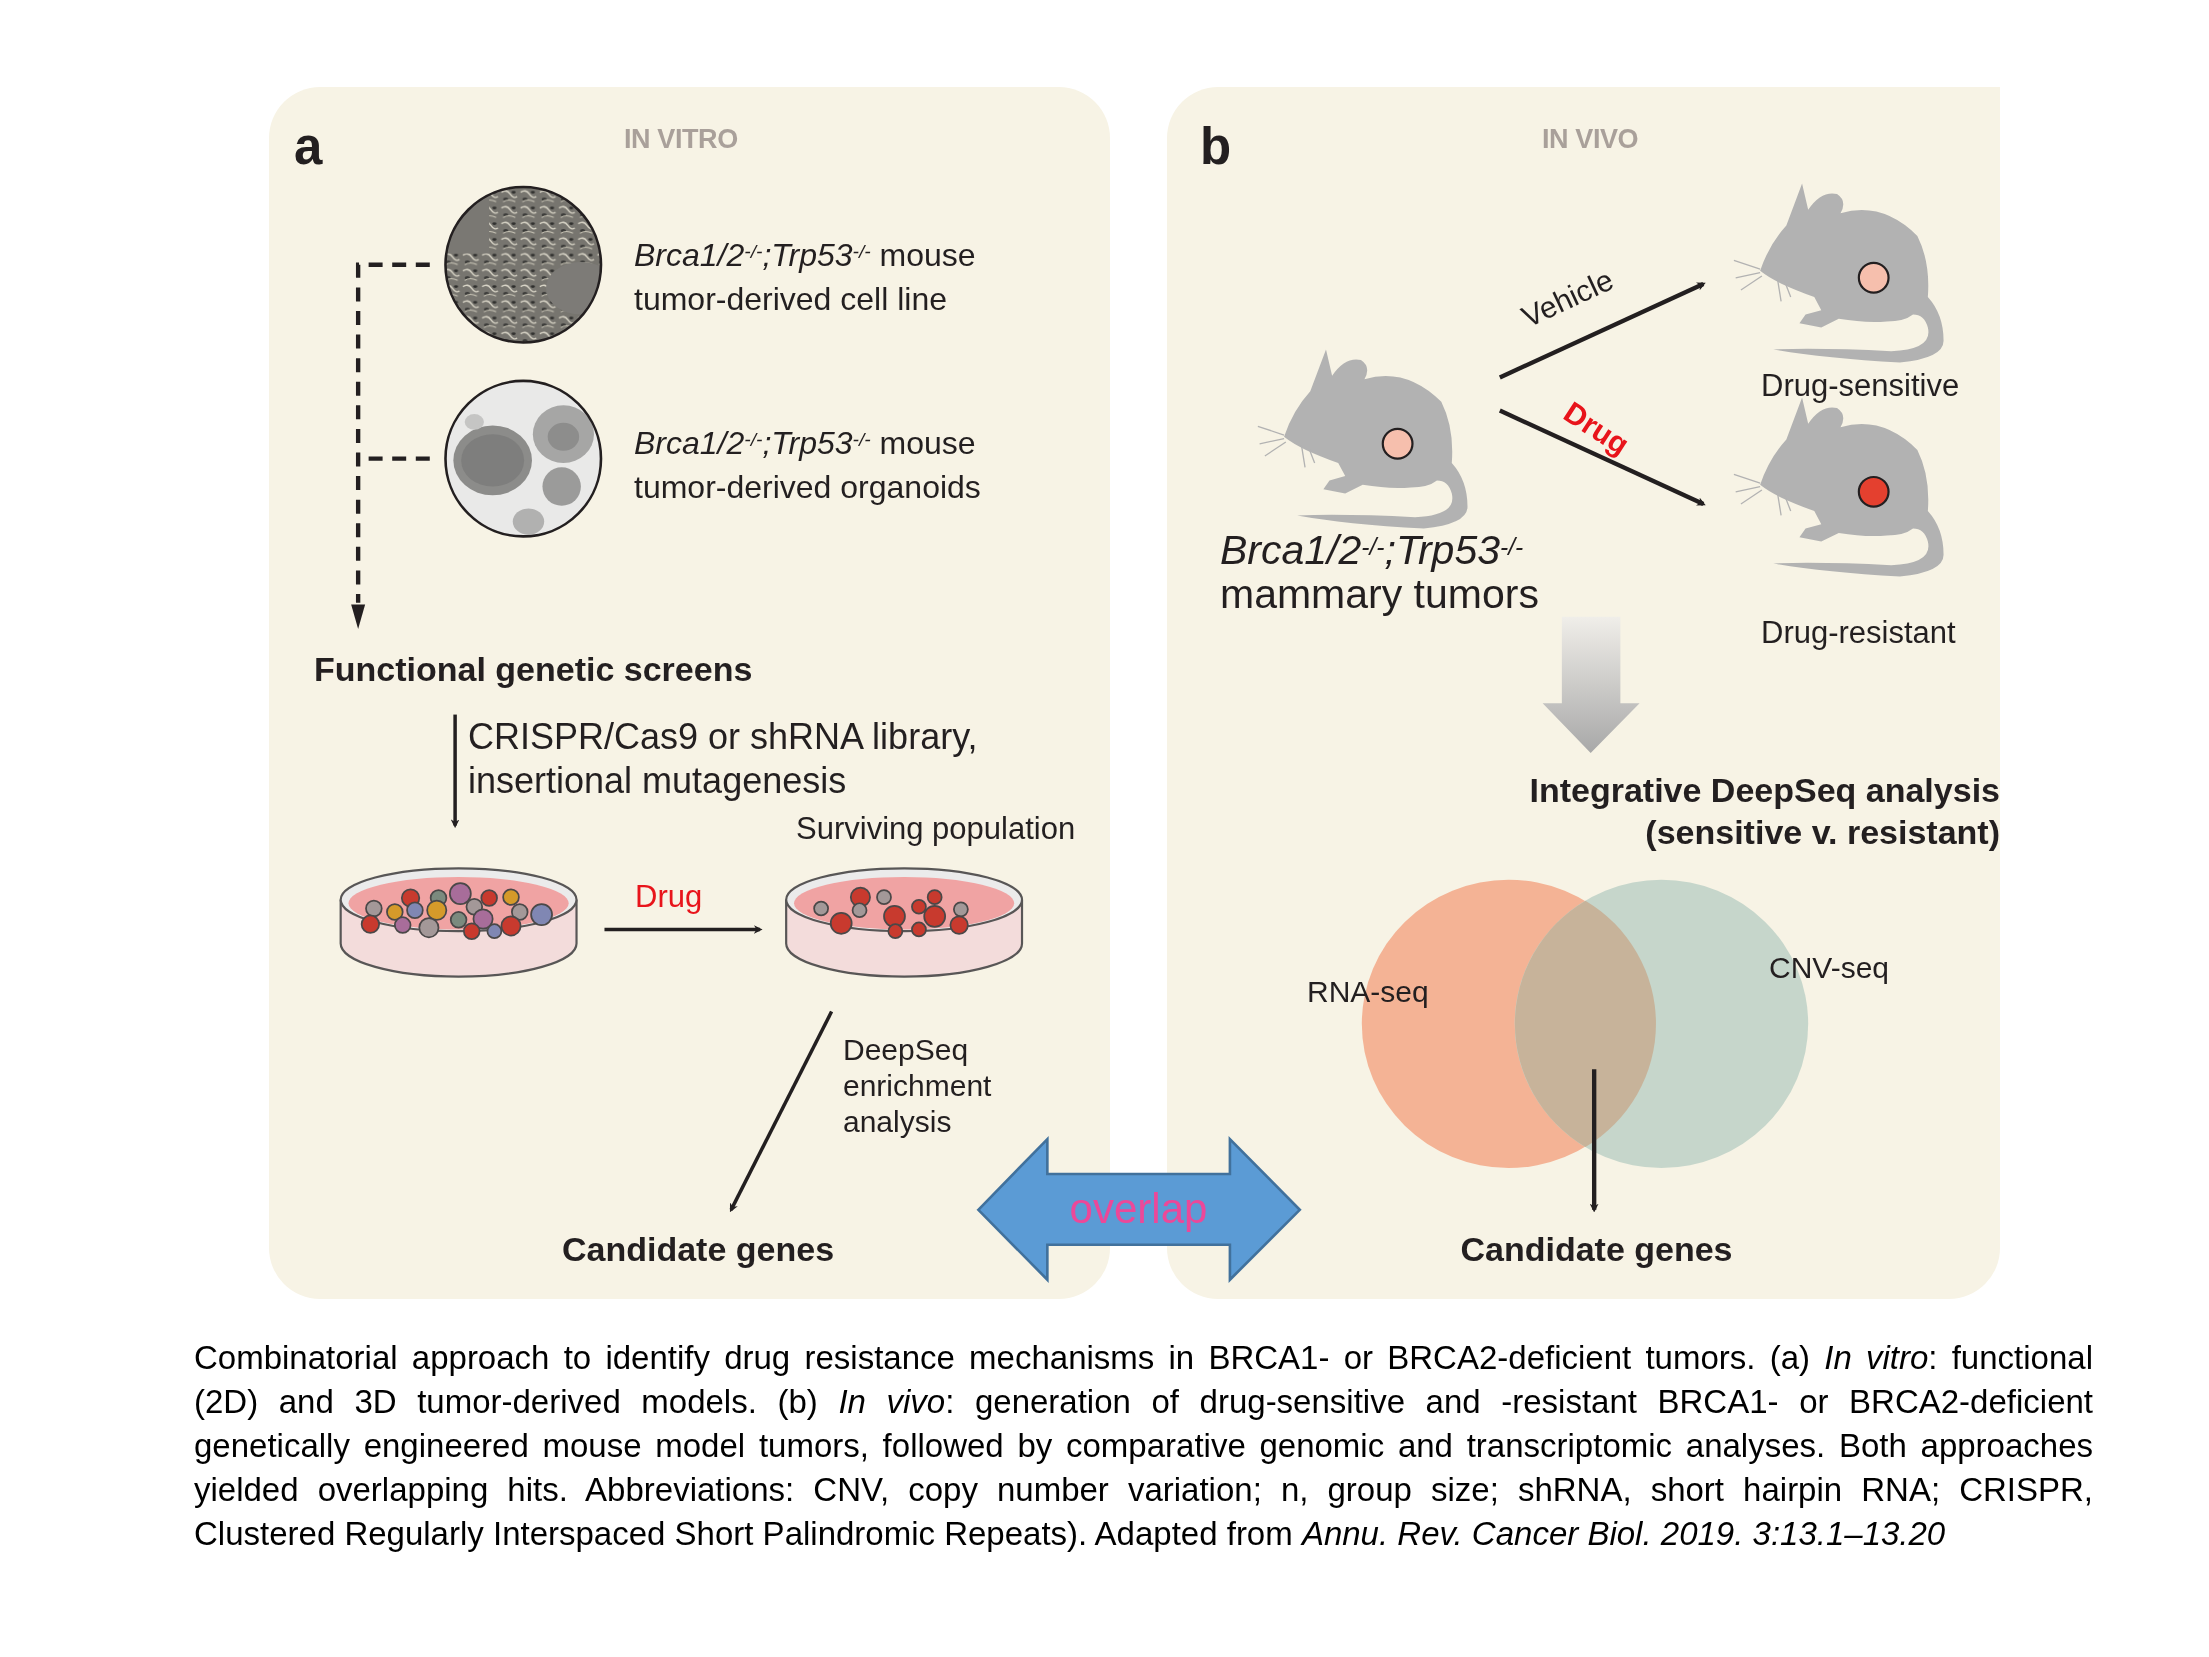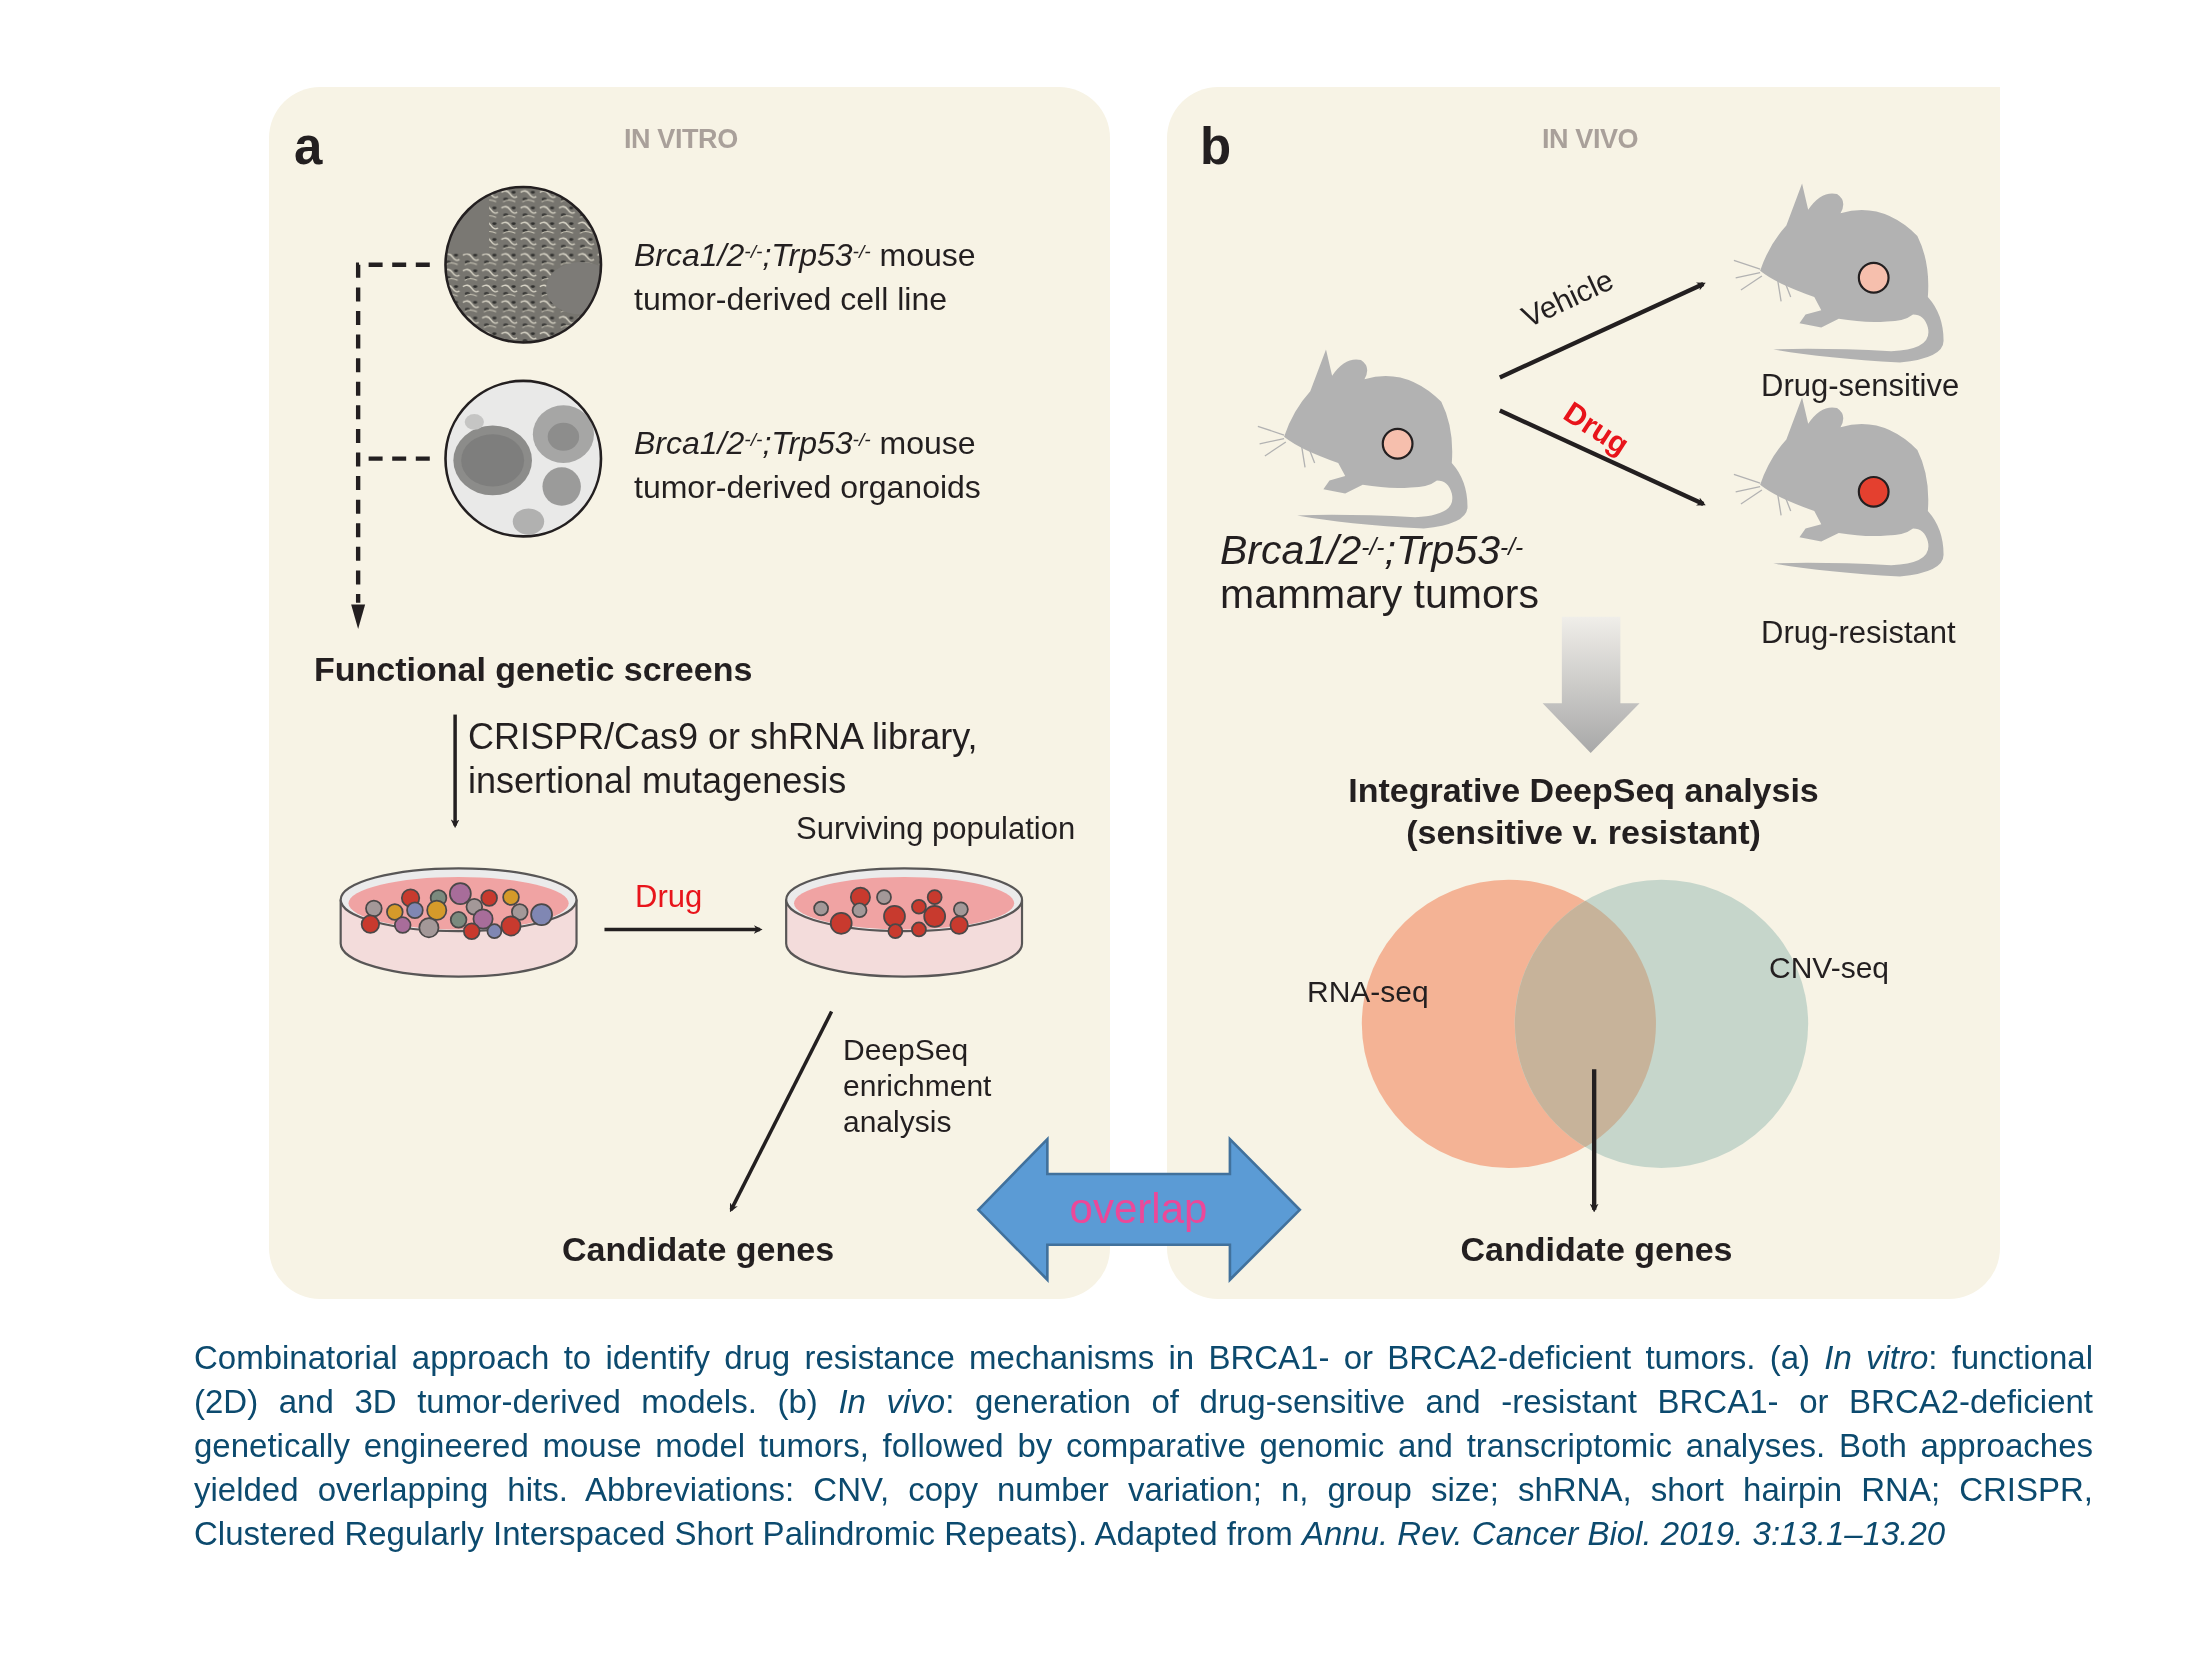--- a/index.html
+++ b/index.html
@@ -9,21 +9,21 @@
   #panel-b { left:1167px; top:87px; width:833px; height:1212px; border-radius:51px 0 51px 51px; }
   .abs { position:absolute; }
   .letter { font-weight:bold; font-size:51px; line-height:1; }
   .section-title { font-weight:bold; font-size:27px; color:#a9a09a; letter-spacing:-0.4px; }
   .t { font-size:32px; line-height:44px; white-space:nowrap; }
   .bold { font-weight:bold; }
   .ital { font-style:italic; }
   sup { font-size:60%; vertical-align:top; position:relative; top:-3.5px; }
   .red { color:#e8141b; }
   svg { position:absolute; left:0; top:0; }
-  #caption { position:absolute; left:194px; top:1336px; width:1899px; font-size:33px; line-height:44px; text-align:justify; color:#0c4a6e; font-family:"Liberation Sans", sans-serif; }
+  #caption { position:absolute; left:194px; top:1336px; width:1899px; font-size:33px; line-height:44px; text-align:justify; color:#000000; font-family:"Liberation Sans", sans-serif; }
   #caption .cl { display:block; text-align:justify; text-align-last:justify; white-space:nowrap; }
   #caption .cl.last { text-align-last:left; }
 </style>
 </head>
 <body>
 
 <div id="panel-a" class="panel"></div>
 <div id="panel-b" class="panel"></div>
 
 <svg width="2210" height="1658" viewBox="0 0 2530 1898">
@@ -225,21 +225,21 @@
 <div class="abs t red bold" style="left:1579px;top:391px;font-size:30px;transform:rotate(33deg);transform-origin:left top;">Drug</div>
 
 <div class="abs t" style="left:1761px;top:364px;font-size:31px;">Drug-sensitive</div>
 <div class="abs t" style="left:1761px;top:611px;font-size:31px;">Drug-resistant</div>
 
 <div class="abs t" style="left:1220px;top:528px;font-size:41px;">
   <span class="ital">Brca1/2</span><sup class="ital">-/-</sup><span class="ital">;</span><span class="ital">Trp53</span><sup class="ital">-/-</sup><br>
   <span>mammary tumors</span>
 </div>
 
-<div class="abs t bold" style="left:1167px;width:833px;text-align:center;top:769px;font-size:34px;line-height:42px;">
+<div class="abs t bold" style="left:1167px;width:833px;text-align:right;top:769px;font-size:34px;line-height:42px;">
   <span>Integrative DeepSeq analysis</span><br>
   <span>(sensitive v. resistant)</span>
 </div>
 
 <div class="abs t" style="left:1307px;top:946px;font-size:30px;margin-top:24px;">RNA-seq</div>
 <div class="abs t" style="left:1769px;top:946px;font-size:30px;">CNV-seq</div>
 <div class="abs t bold" style="left:1167px;width:859px;text-align:center;top:1227px;font-size:34px;">Candidate genes</div>
 
 <div class="abs" style="left:1047px;width:183px;top:1183px;text-align:center;color:#ec4899;font-size:42px;line-height:51px;">overlap</div>
 

